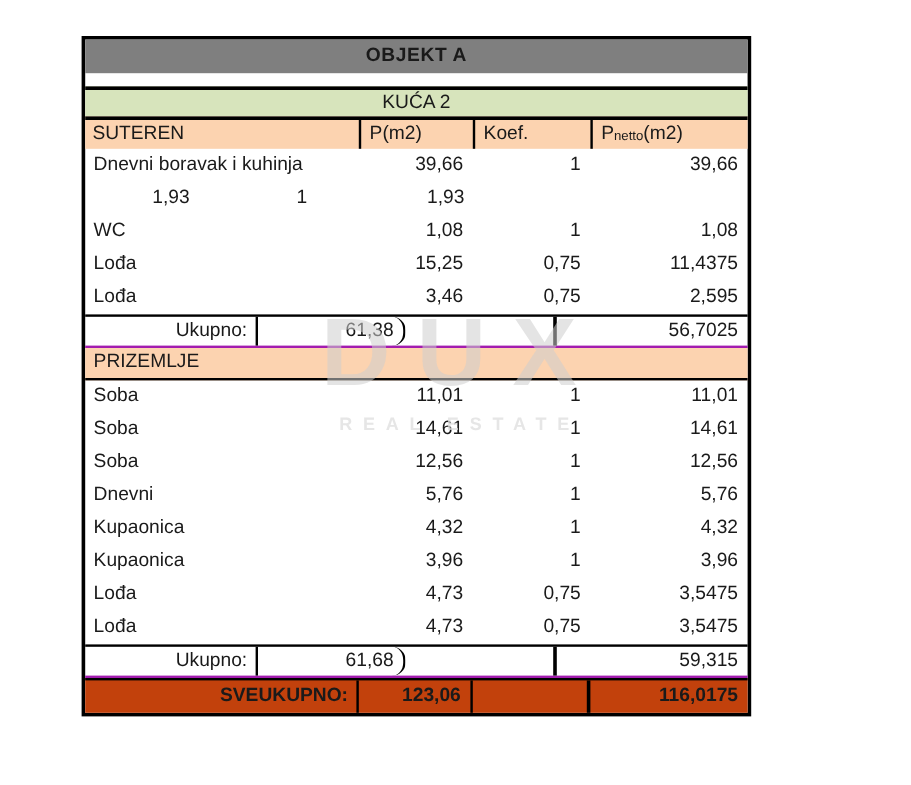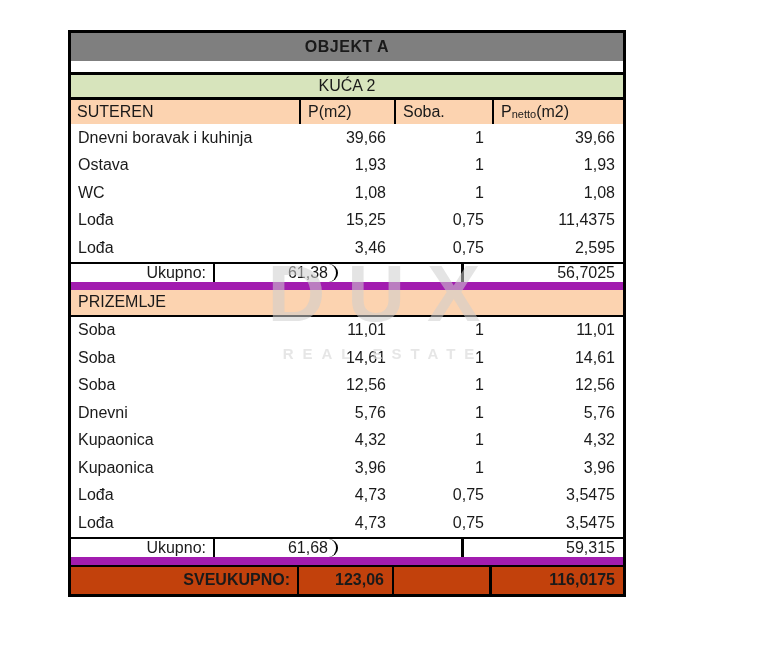--- a/index.html
+++ b/index.html
@@ -27,21 +27,21 @@
   }
   .r-colhead{
     height:27px;background:#fcd3b0;font-size:16px;border-top:3px solid #000;
   }
   .r-colhead .c.p,.r-colhead .c.koef,.r-colhead .c.netto{
     justify-content:flex-start;padding-left:7px;border-left:2px solid #000;
   }
   .r-colhead .c.name{padding-left:6px;}
   sub.sm{font-size:11px;line-height:1;position:relative;top:2px;}
   .r-data{height:27.5px;font-size:16px;}
-  .r-ukupno{height:28px;font-size:16px;border-top:2px solid #000;border-bottom:8px solid #a21caf;gap:28px;}
+  .r-ukupno{height:28px;font-size:16px;border-top:2px solid #000;border-bottom:2px solid #a21caf;gap:28px;}
   .r-ukupno .c.name{justify-content:flex-end;padding-right:7px;border-right:2px solid #000;}
   .r-ukupno .c.p{border-right:2px solid #000;border-radius:11px;}
   .r-ukupno .c.koef{border-right:3px solid #000;}
   .r-prizemlje{height:27px;background:#fcd3b0;font-size:16px;border-bottom:2px solid #000;}
   .r-sveukupno{
     height:29px;background:#c2410c;font-weight:bold;font-size:16px;
     border-top:2px solid #000;
   }
   .r-sveukupno .c.name{justify-content:flex-end;padding-right:7px;border-right:2px solid #000;}
   .r-sveukupno .c.p{border-right:2px solid #000;padding-left:21px;}
@@ -71,36 +71,35 @@
   <div class="row r-kuca">
     <span>KUĆA 2</span>
   </div>
 
   <div class="row r-colhead">
     <div class="c name">SUTEREN</div>
     <div class="c p">
         <span>P </span>
         <span>(m2)</span>
       </div>
-    <div class="c koef">Soba.</div>
+    <div class="c koef">Koef.</div>
     <div class="c netto">
         <span>P</span>
         <sub class="sm">netto</sub>
         <span> (m2)</span>
       </div>
   </div>
 
   <div class="row r-data">
     <div class="c name">Dnevni boravak i kuhinja</div>
     <div class="c p">39,66</div>
     <div class="c koef">1</div>
     <div class="c netto">39,66</div>
   </div>
   <div class="row r-data">
-    <div class="c name">Ostava</div>
     <div class="c p">1,93</div>
     <div class="c koef">1</div>
     <div class="c netto">1,93</div>
   </div>
   <div class="row r-data">
     <div class="c name">WC</div>
     <div class="c p">1,08</div>
     <div class="c koef">1</div>
     <div class="c netto">1,08</div>
   </div>

